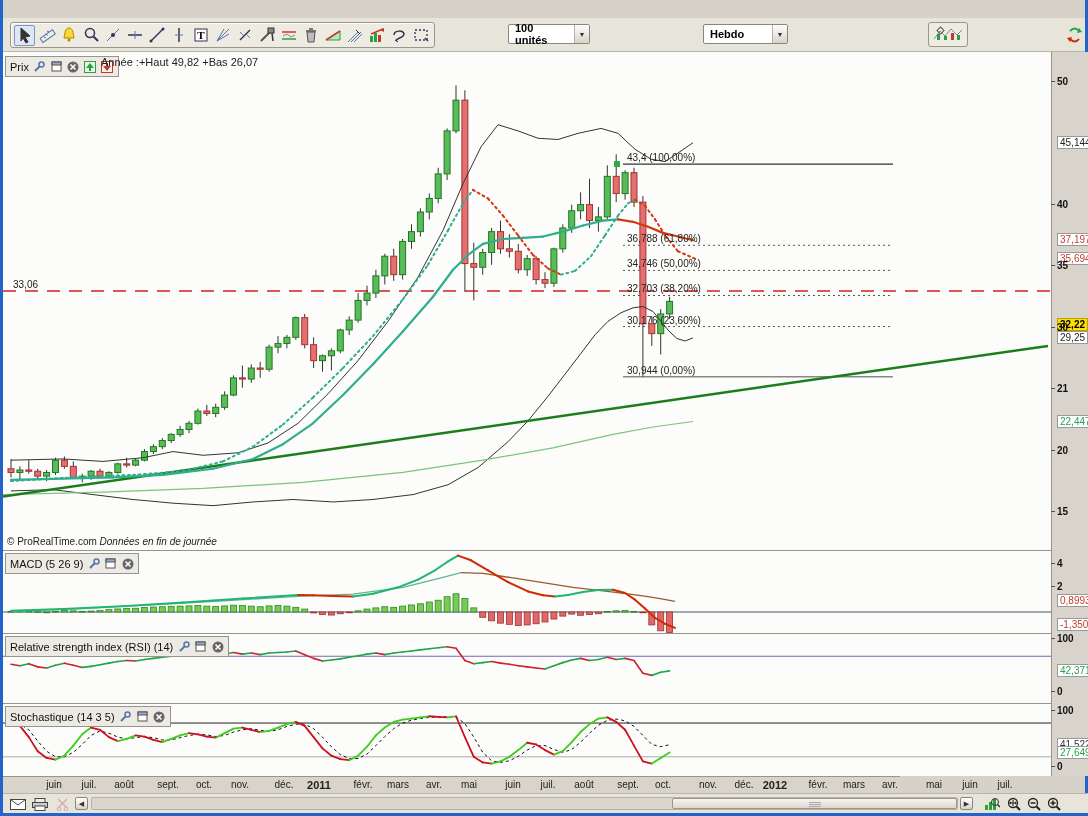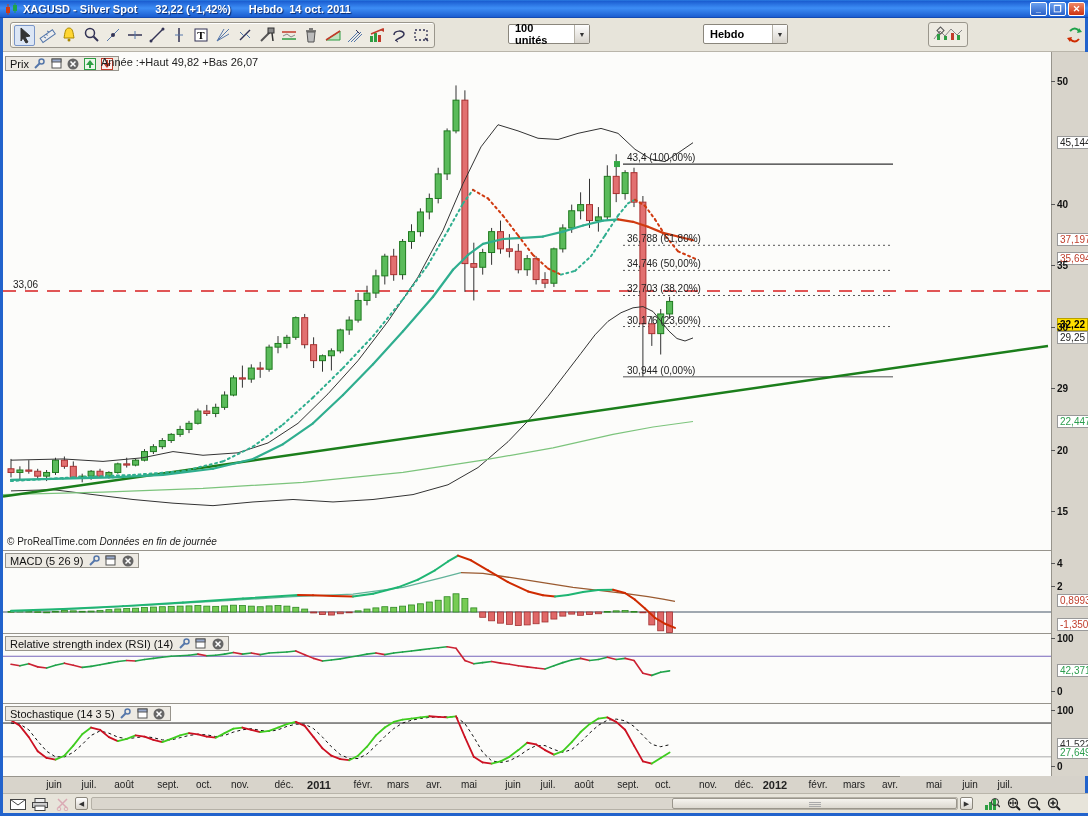--- a/index.html
+++ b/index.html
@@ -34,21 +34,21 @@
   .axl.tick { font-weight:bold; color:#111; }
   .axl.tick::before { content:""; position:absolute; left:-6px; top:5px; width:4px; height:1px; background:#555; }
   .axl.box, .axl.box-red, .axl.box-green, .axl.box-yellow, .axl.box-dark { background:#fff; border:1px solid #999; padding:0 2px; font-size:10px; }
   .axl.box-red { color:#c03e2c; }
   .axl.box-green { color:#2c9e4e; }
   .axl.box-dark { color:#333; }
   .axl.box-yellow { background:#ffe000; border-color:#b8a000; color:#000; font-weight:bold; }
 
   .panel-sep { position:absolute; left:0; width:1085px; height:1px; background:#97948c; }
 
-  .panel-header { position:absolute; display:inline-flex; align-items:center; gap:4px; background:#edeae3; border:1px solid #97948c; padding:1px 4px; font-size:11px; color:#111; height:15px; }
+  .panel-header { position:absolute; display:inline-flex; align-items:center; gap:4px; background:#edeae3; border:1px solid #97948c; padding:1px 4px; font-size:11px; color:#111; height:21px; }
   .ph-icon { width:13px; height:13px; display:flex; align-items:center; justify-content:center; }
 
   .year-stats { position:absolute; left:98px; top:56px; font-size:11px; color:#222; }
   .copyright { position:absolute; left:4px; top:536px; font-size:10px; color:#222; }
   .copyright i { }
   .chart-label { position:absolute; font-size:10px; color:#222; white-space:nowrap; }
 
   svg.plot { position:absolute; left:0; overflow:hidden; }
 
   
@@ -63,38 +63,20 @@
   .sb-track { position:absolute; left:88px; top:3px; width:867px; height:13px; background:#dad6cd; border:1px solid #b5b1a7; border-radius:2px; }
   .sb-thumb { position:absolute; left:580px; top:0px; width:285px; height:11px; background:linear-gradient(#f6f4ef,#dcd8cf); border:1px solid #9a968c; border-radius:2px; }
   .sb-grip { position:absolute; left:50%; top:3px; width:12px; height:5px; margin-left:-6px;
      background:repeating-linear-gradient(to bottom,#aaa 0 1px,transparent 1px 2px); }
 </style>
 </head>
 <body>
 
 <div class="window">
 
-  <div class="titlebar">
-    <span style="margin:0 4px 0 2px; display:inline-flex;">
-      <svg width="14" height="12">
-          <rect x="1" y="4" width="4" height="6" fill="#d03a10"></rect>
-          <rect x="2.5" y="1" width="1" height="11" fill="#d03a10"></rect>
-          <rect x="8" y="2" width="4" height="6" fill="#1fa34a"></rect>
-          <rect x="9.5" y="0" width="1" height="10" fill="#1fa34a"></rect>
-        </svg>
-    </span>
-    <span class="tseg">XAGUSD - Silver Spot</span>
-    <span class="tseg">32,22 (+1,42%)</span>
-    <span class="tseg">Hebdo  14 oct. 2011</span>
-    <div class="winbtns">
-      <div class="winbtn">_</div>
-      <div class="winbtn">❐</div>
-      <div class="winbtn close">✕</div>
-    </div>
-  </div>
 
   <div class="toolbar">
     <div class="toolgroup">
         <div class="toolbtn">
           <svg width="18" height="18">
             <polygon points="5,2 14,10 9,11 12,16 10,17 7,12 5,15" fill="#333" stroke="#333"></polygon>
           </svg>
         </div>
         <div class="toolbtn">
           <svg width="18" height="18">
@@ -854,21 +836,21 @@
   <div class="axis-strip">
       <div class="axl tick" style="top: 23.9637px;">50</div>
       <div class="axl box" style="top: 83.6303px;">45,144</div>
       <div class="axl tick" style="top: 146.836px;">40</div>
       <div class="axl box-red" style="top: 181.277px;">37,197</div>
       <div class="axl box-red" style="top: 199.744px;">35,694</div>
       <div class="axl tick" style="top: 208.272px;">35</div>
       <div class="axl box-yellow" style="top: 242.43px; margin-top: 24px;">32,22</div>
       <div class="axl tick" style="top: 269.708px;">30</div>
       <div class="axl box" style="top: 278.923px;">29,25</div>
-      <div class="axl tick" style="top: 331.144px;">29</div>
+      <div class="axl tick" style="top: 331.144px;">21</div>
       <div class="axl box-green" style="top: 362.513px;">22,447</div>
       <div class="axl tick" style="top: 392.58px;">20</div>
       <div class="axl tick" style="top: 454.016px;">15</div>
       <div class="axl tick" style="top: 505.997px;">4</div>
       <div class="axl tick" style="top: 529.499px;">2</div>
       <div class="axl box-red" style="top: 542.433px;">0,8993</div>
       <div class="axl box-red" style="top: 566px;">-1,3508</div>
       <div class="axl tick" style="top: 581.312px;">100</div>
       <div class="axl box-green" style="top: 611.928px;">42,371</div>
       <div class="axl tick" style="top: 634.438px;">0</div>

